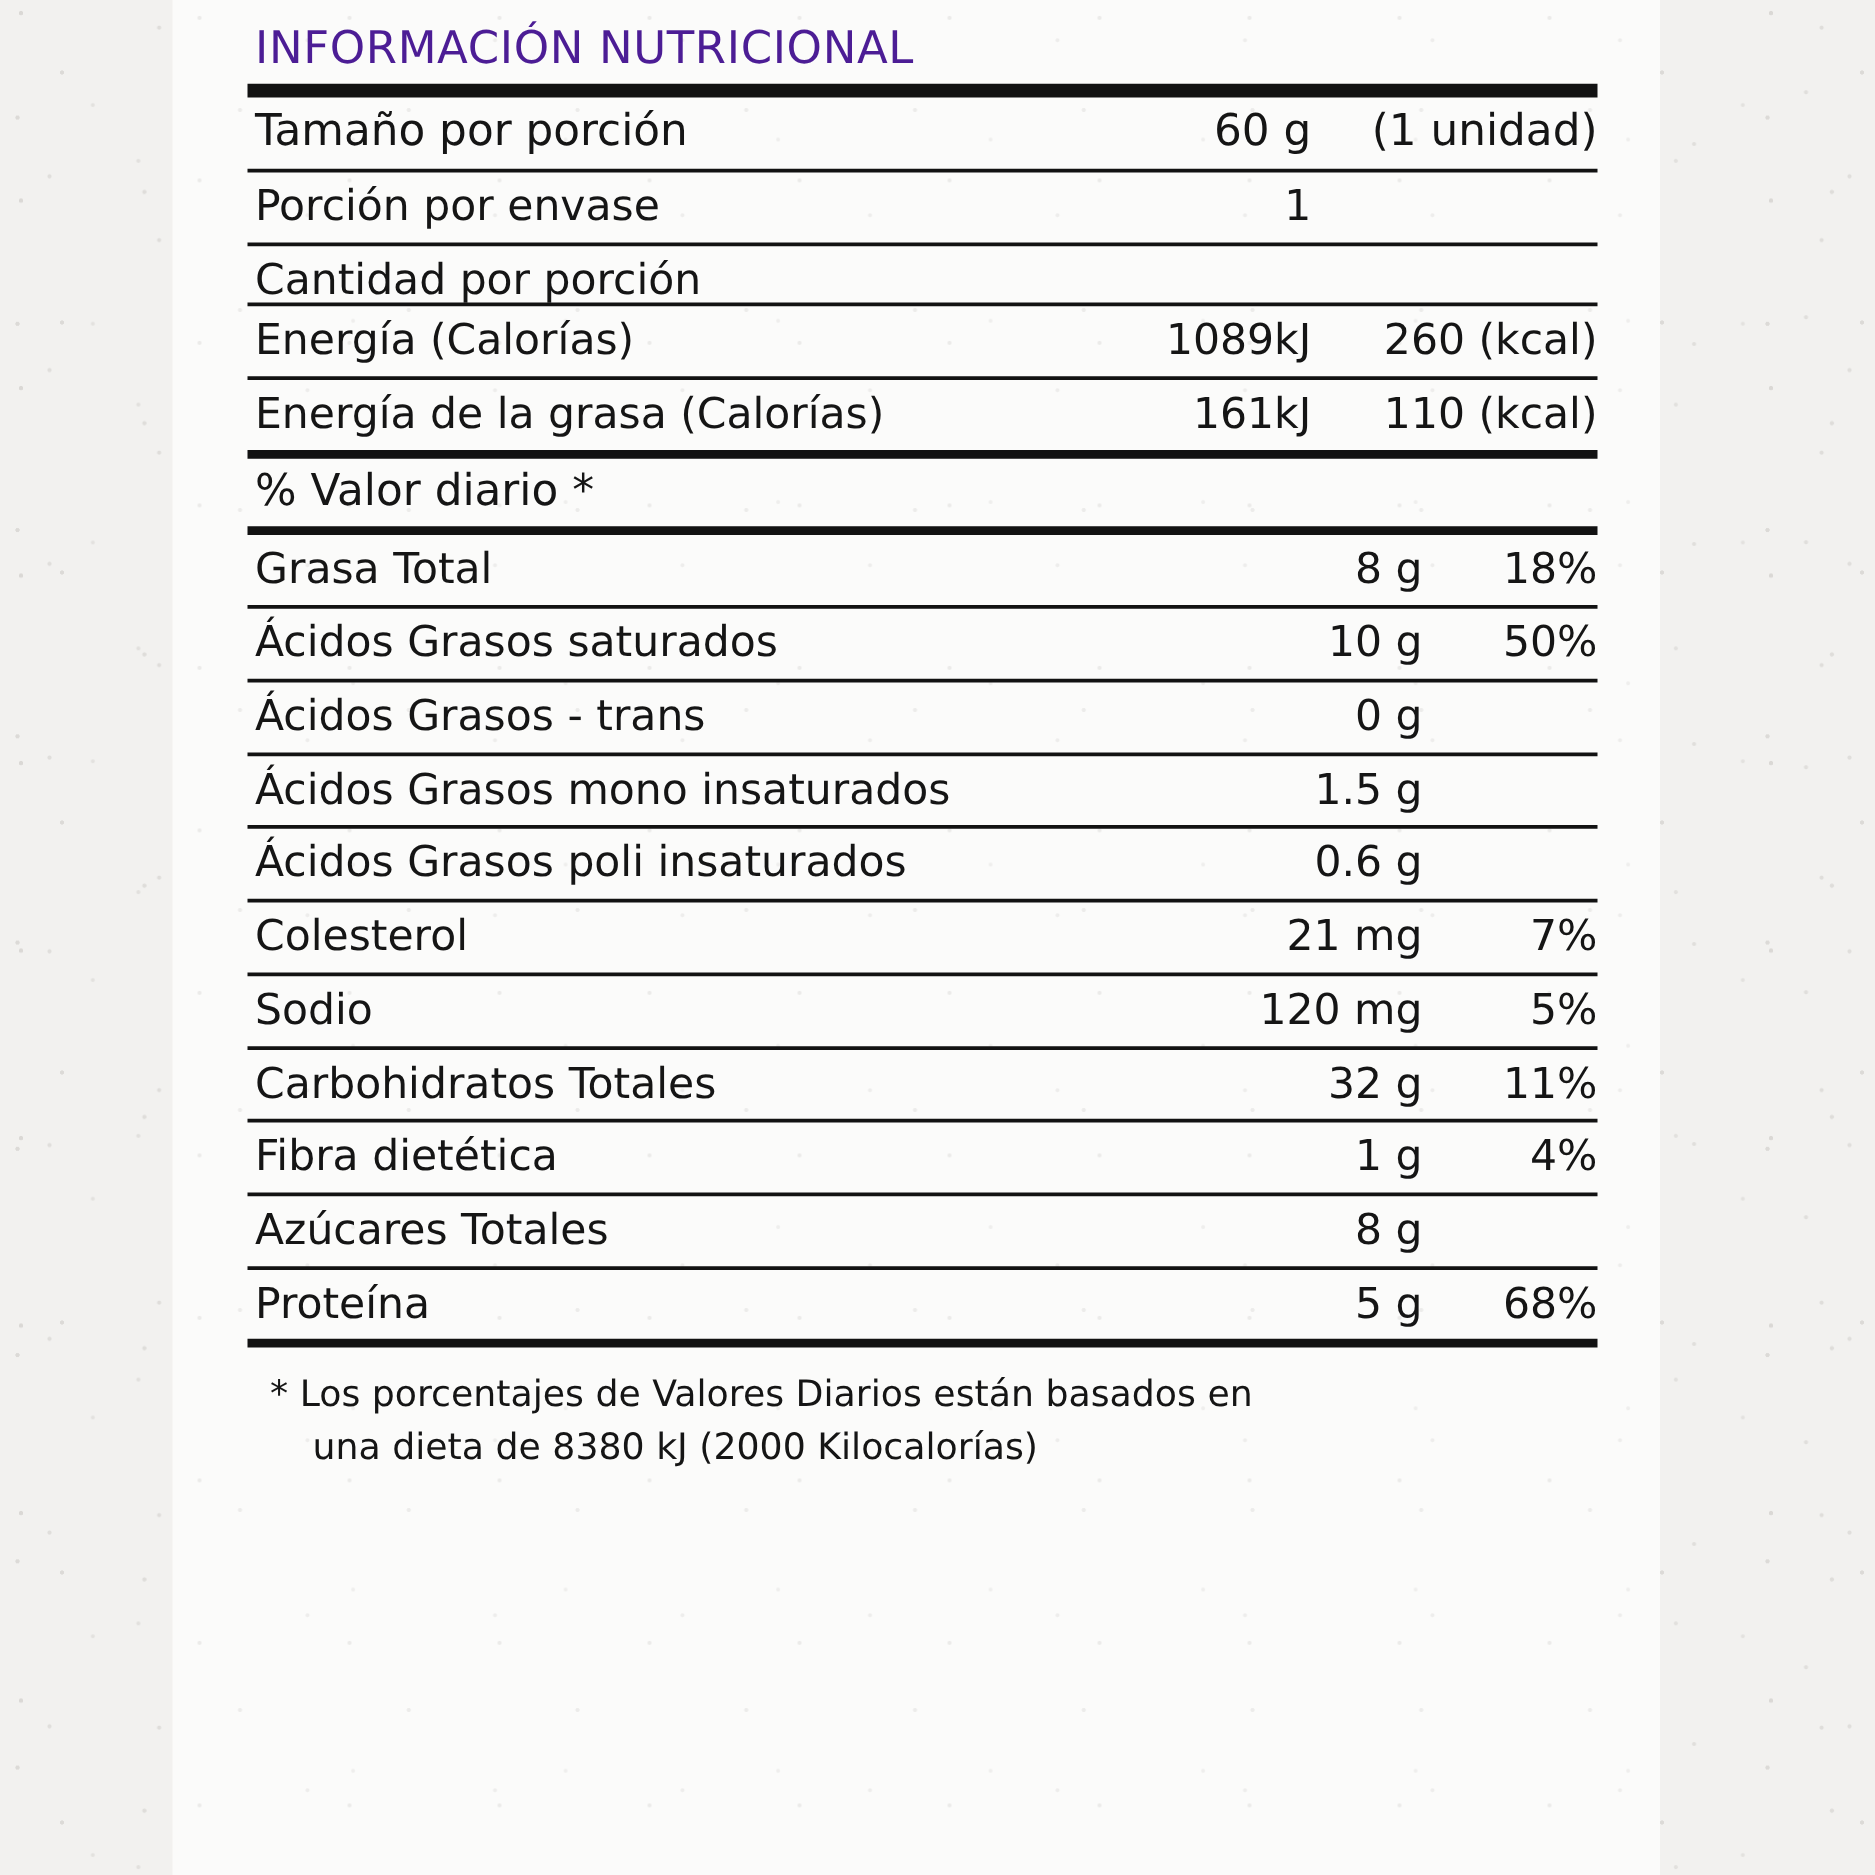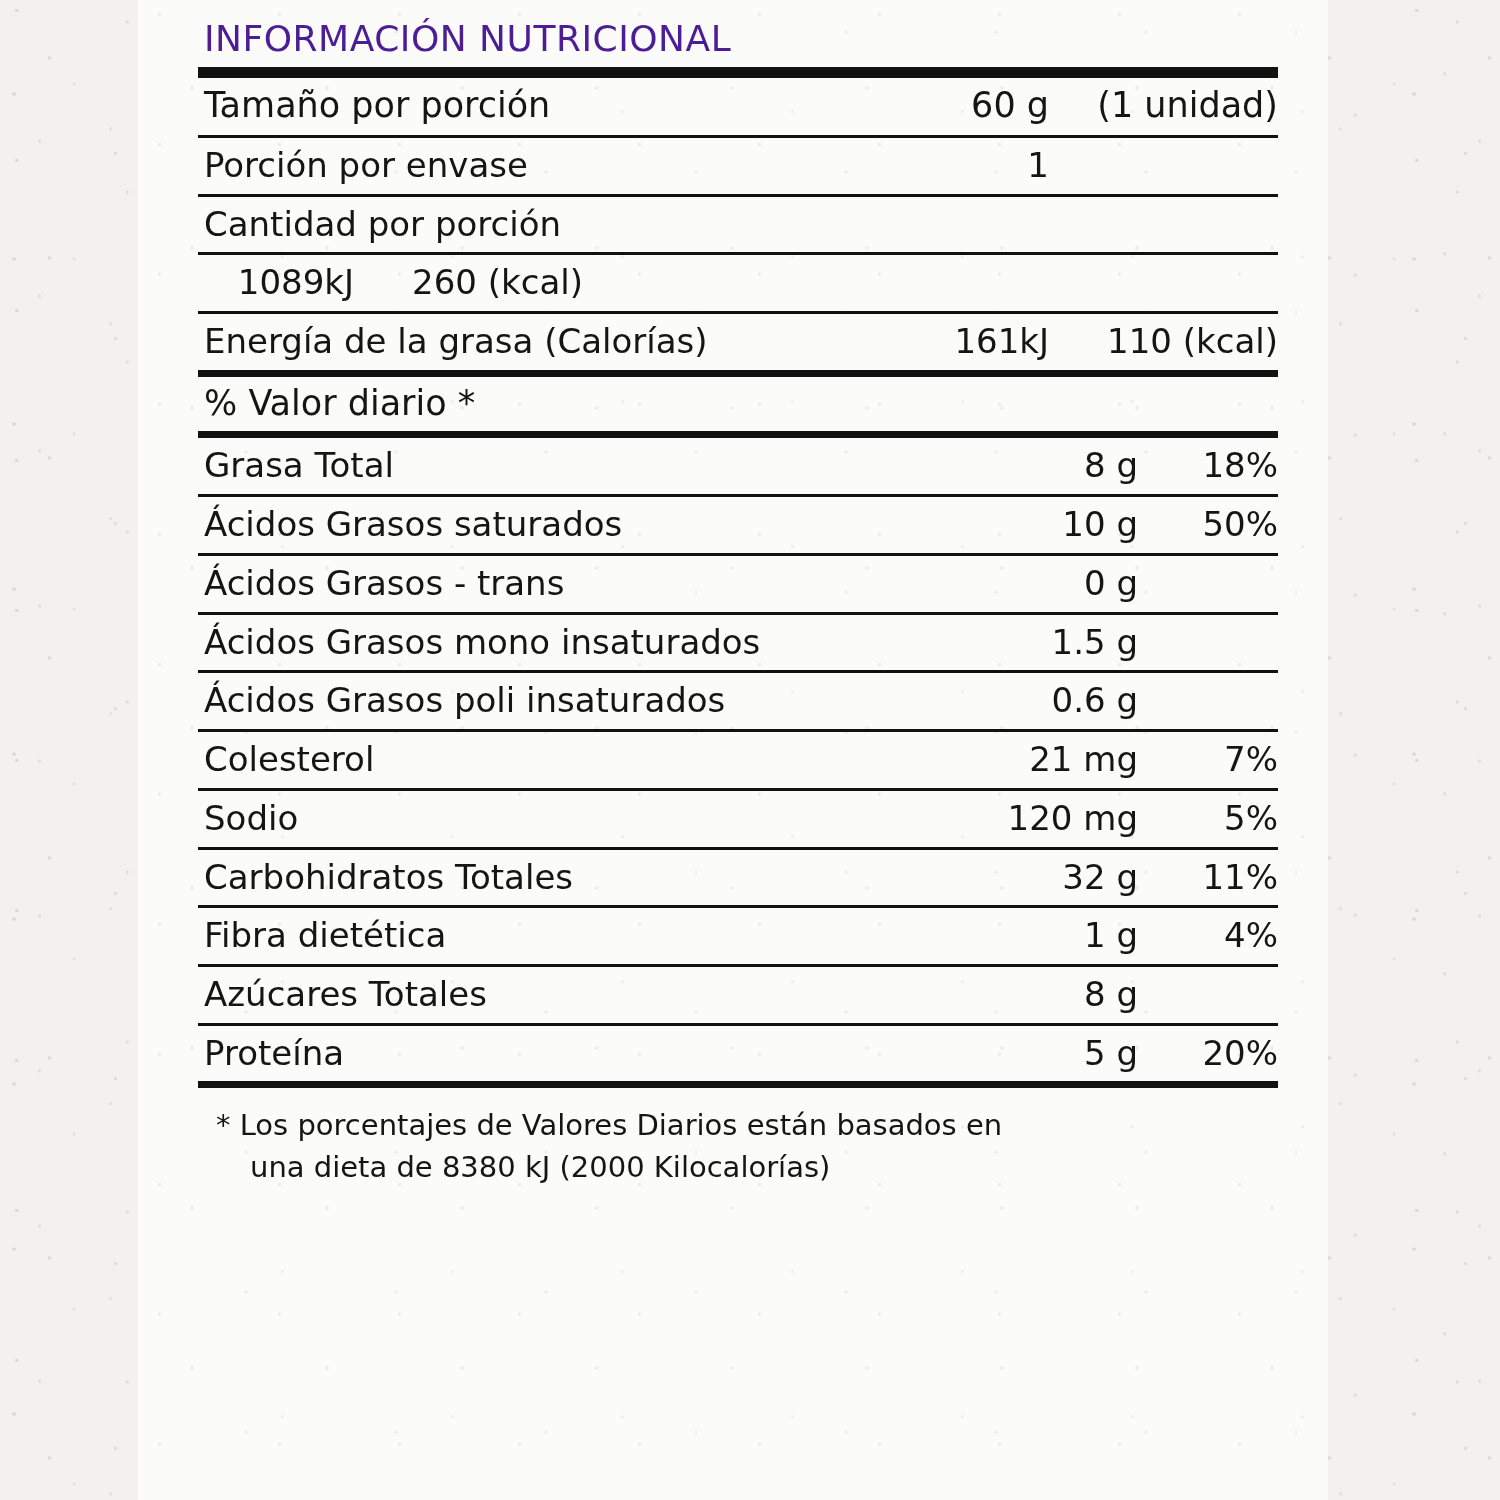--- a/index.html
+++ b/index.html
@@ -97,21 +97,21 @@
   .w-amount { width: 150px; }
   .w-extra  { width: 215px; text-align: right; padding-left: 14px; }
   .w-dv     { width: 140px; text-align: right; }
 
   .row.serving   { font-size: 35px; }
   .row.header-dv {
     justify-content: flex-start;
     padding: 8px 0 9px 6px;
     font-size: 35px;
   }
-  .row.amount-per { padding-bottom: 10px; }
+  .row.amount-per { padding-bottom: 0; }
 
   .footnote {
     padding: 16px 0 0 18px;
     font-size: 29px;
     line-height: 1.45;
   }
   .footnote .ln2 { padding-left: 34px; display: block; }
 </style>
 </head>
 <body>
@@ -137,20 +137,21 @@
       <span class="val w-extra"></span>
     </div>
     <div class="rule hair"></div>
 
     <div class="row amount-per">
       <span class="name">Cantidad por porción</span>
     </div>
     <div class="rule hair"></div>
 
     <div class="row">
+      <span class="name">Energía (Calorías)</span>
       <span class="val w-amount">1089kJ</span>
       <span class="val w-extra">260 (kcal)</span>
     </div>
     <div class="rule hair"></div>
 
     <div class="row">
       <span class="name">Energía de la grasa (Calorías)</span>
       <span class="val w-amount">161kJ</span>
       <span class="val w-extra">110 (kcal)</span>
     </div>
@@ -227,21 +228,21 @@
     <div class="row">
       <span class="name">Azúcares Totales</span>
       <span class="val w-amount">8 g</span>
       <span class="val w-dv"></span>
     </div>
     <div class="rule hair"></div>
 
     <div class="row">
       <span class="name">Proteína</span>
       <span class="val w-amount">5 g</span>
-      <span class="val w-dv">20%</span>
+      <span class="val w-dv">68%</span>
     </div>
     <div class="rule medium"></div>
 
     <div class="footnote">
       <span>* Los porcentajes de Valores Diarios están basados en</span>
       <span class="ln2">una dieta de 8380 kJ (2000 Kilocalorías)</span>
     </div>
 
   </div>
 </div>

